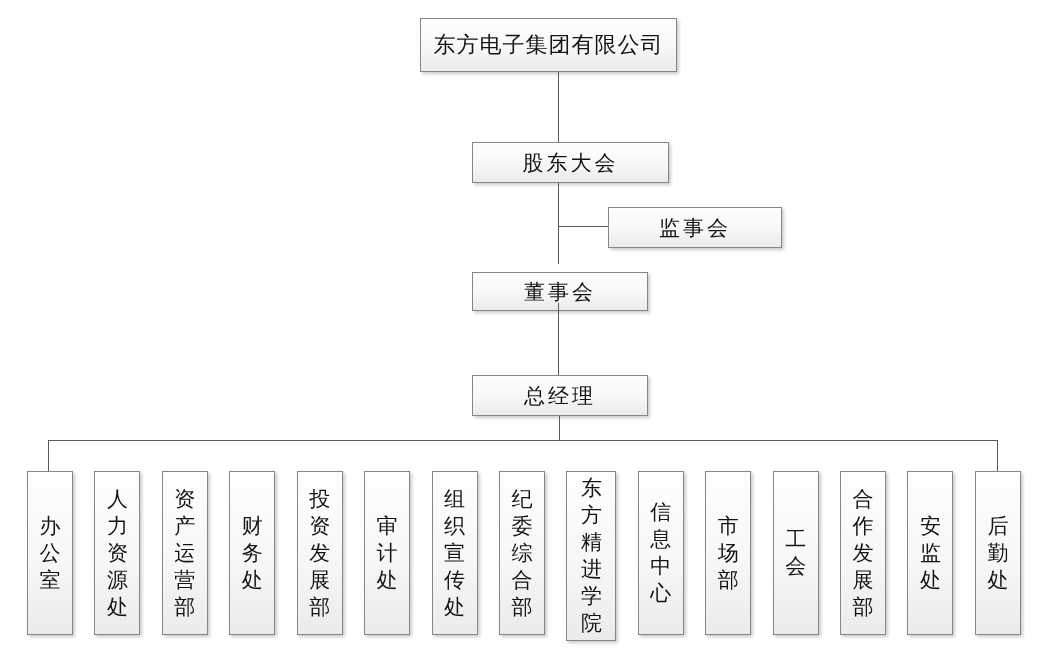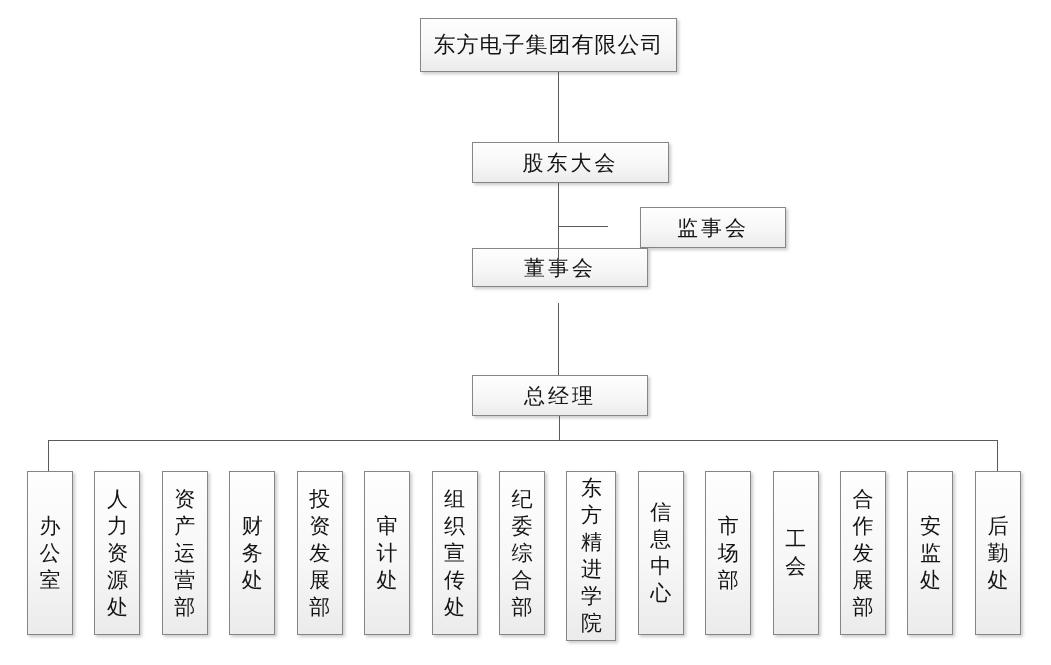--- a/index.html
+++ b/index.html
@@ -15,22 +15,22 @@
     box-shadow: 2px 2px 3px rgba(110,110,110,0.35);
     display: flex; align-items: center; justify-content: center;
   }
   .hbox { font-size: 21px; letter-spacing: 3px; white-space: nowrap; }
   .hbox.title { letter-spacing: 1px; font-size: 22px; }
   .line { position: absolute; background: #5a5a5a; }
 
   
   .node-company      { left: 420px; top: 18px;  width: 257px; height: 54px; }
   .node-shareholders { left: 472px; top: 142px; width: 197px; height: 41px; }
-  .node-supervisory  { left: 608px; top: 207px; width: 146px; height: 41px; margin-left: 32px; }
-  .node-board        { left: 472px; top: 248px; width: 176px; height: 39px; }
+  .node-supervisory  { left: 608px; top: 207px; width: 174px; height: 41px; }
+  .node-board        { left: 472px; top: 272px; width: 176px; height: 39px; }
   .node-gm           { left: 472px; top: 375px; width: 176px; height: 41px; }
 
   
   .v1    { left: 558px; top: 72px;  width: 1px;   height: 70px; }
   .v2    { left: 558px; top: 183px; width: 1px;   height: 81px; }
   .hbr   { left: 558px; top: 226px; width: 50px;  height: 1px;  }
   .v3    { left: 558px; top: 303px; width: 1px;   height: 72px; }
   .v4    { left: 559px; top: 416px; width: 1px;   height: 24px; }
   .rail  { left: 48px;  top: 440px; width: 950px; height: 1px;  }
   .dropL { left: 48px;  top: 440px; width: 1px;   height: 31px; }

